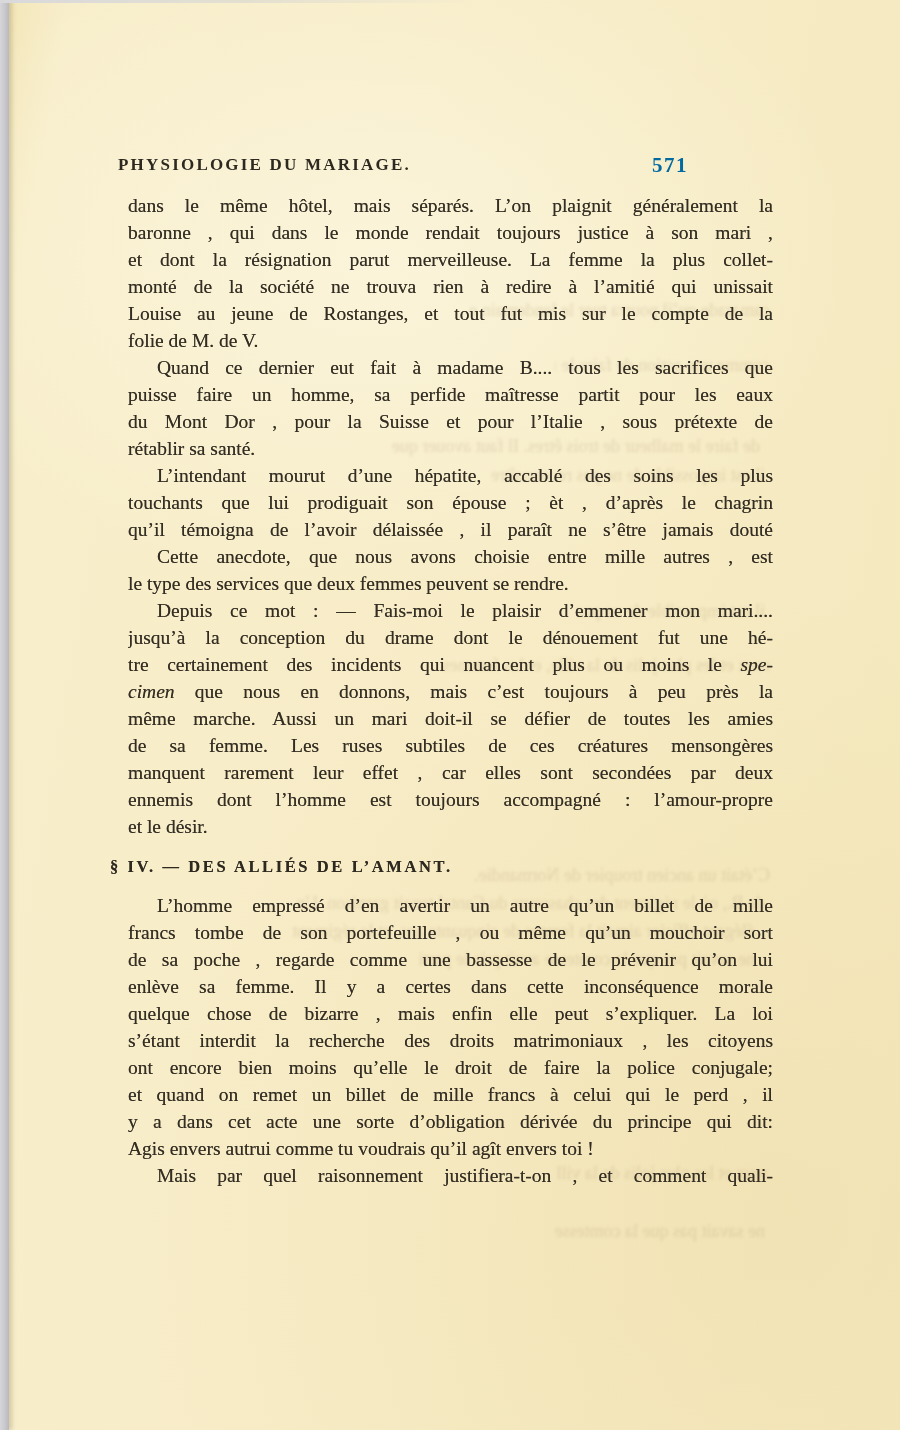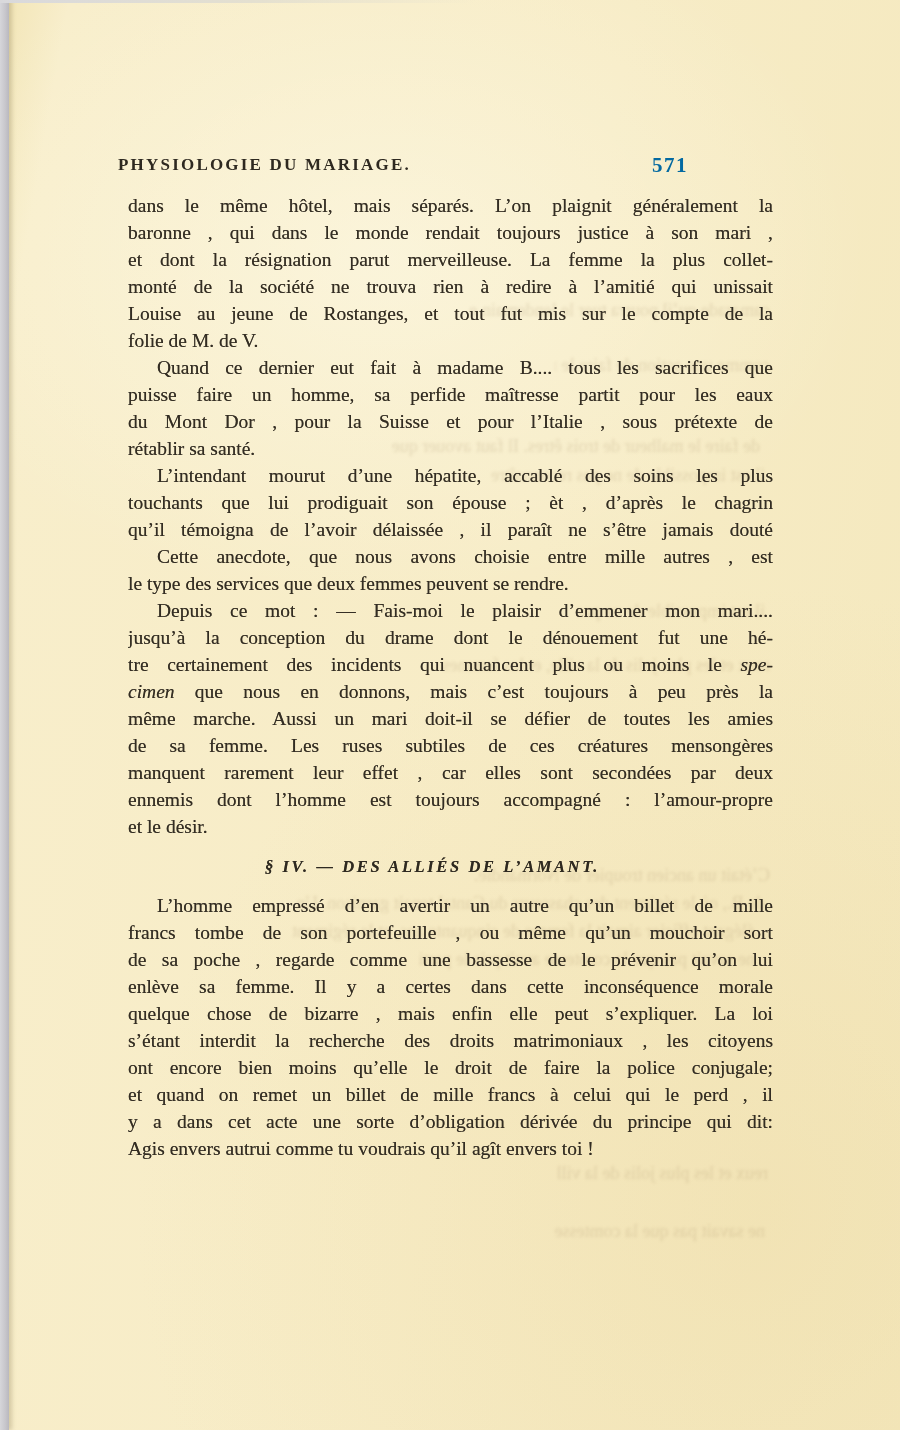--- a/index.html
+++ b/index.html
@@ -52,25 +52,24 @@
   }
   .para{margin:0;}
   .line{
     text-align:justify;text-align-last:justify;
     white-space:normal;overflow:hidden;height:27px;
   }
   .line.last{text-align-last:left;}
   .para.indent .line:first-child{text-indent:29px;}
   .it{font-style:italic;}
   .heading{
-    text-align:center;margin:13px 0 12px 0;
+    text-align:left;margin:13px 0 12px 0;
     font-size:16.5px;font-weight:bold;letter-spacing:2.6px;
     transform:translateX(-18px);
     color:#2e2920;
-    font-style:italic;
   }
   .bleed{position:absolute;left:0;top:0;width:900px;height:1430px;z-index:1;}
   .ghost{
     position:absolute;
     font-size:18px;line-height:27px;
     color:rgba(148,122,82,.38);
     transform:scaleX(-1);
     filter:blur(1.4px);
     opacity:.55;
     white-space:nowrap;overflow:hidden;
@@ -143,14 +142,17 @@
         <div class="line"><span>francs tombe de son portefeuille , ou même qu’un mouchoir sort</span></div>
         <div class="line"><span>de sa poche , regarde comme une bassesse de le prévenir qu’on lui</span></div>
         <div class="line"><span>enlève sa femme. Il y a certes dans cette inconséquence morale</span></div>
         <div class="line"><span>quelque chose de bizarre , mais enfin elle peut s’expliquer. La loi</span></div>
         <div class="line"><span>s’étant interdit la recherche des droits matrimoniaux , les citoyens</span></div>
         <div class="line"><span>ont encore bien moins qu’elle le droit de faire la police conjugale;</span></div>
         <div class="line"><span>et quand on remet un billet de mille francs à celui qui le perd , il</span></div>
         <div class="line"><span>y a dans cet acte une sorte d’obligation dérivée du principe qui dit:</span></div>
         <div class="line last"><span>Agis envers autrui comme tu voudrais qu’il agît envers toi !</span></div>
       </div>
+      <div class="para indent">
+        <div class="line"><span>Mais par quel raisonnement justifiera-t-on , et comment quali-</span></div>
+      </div>
     </div>
 </div>
 
 </body></html>

